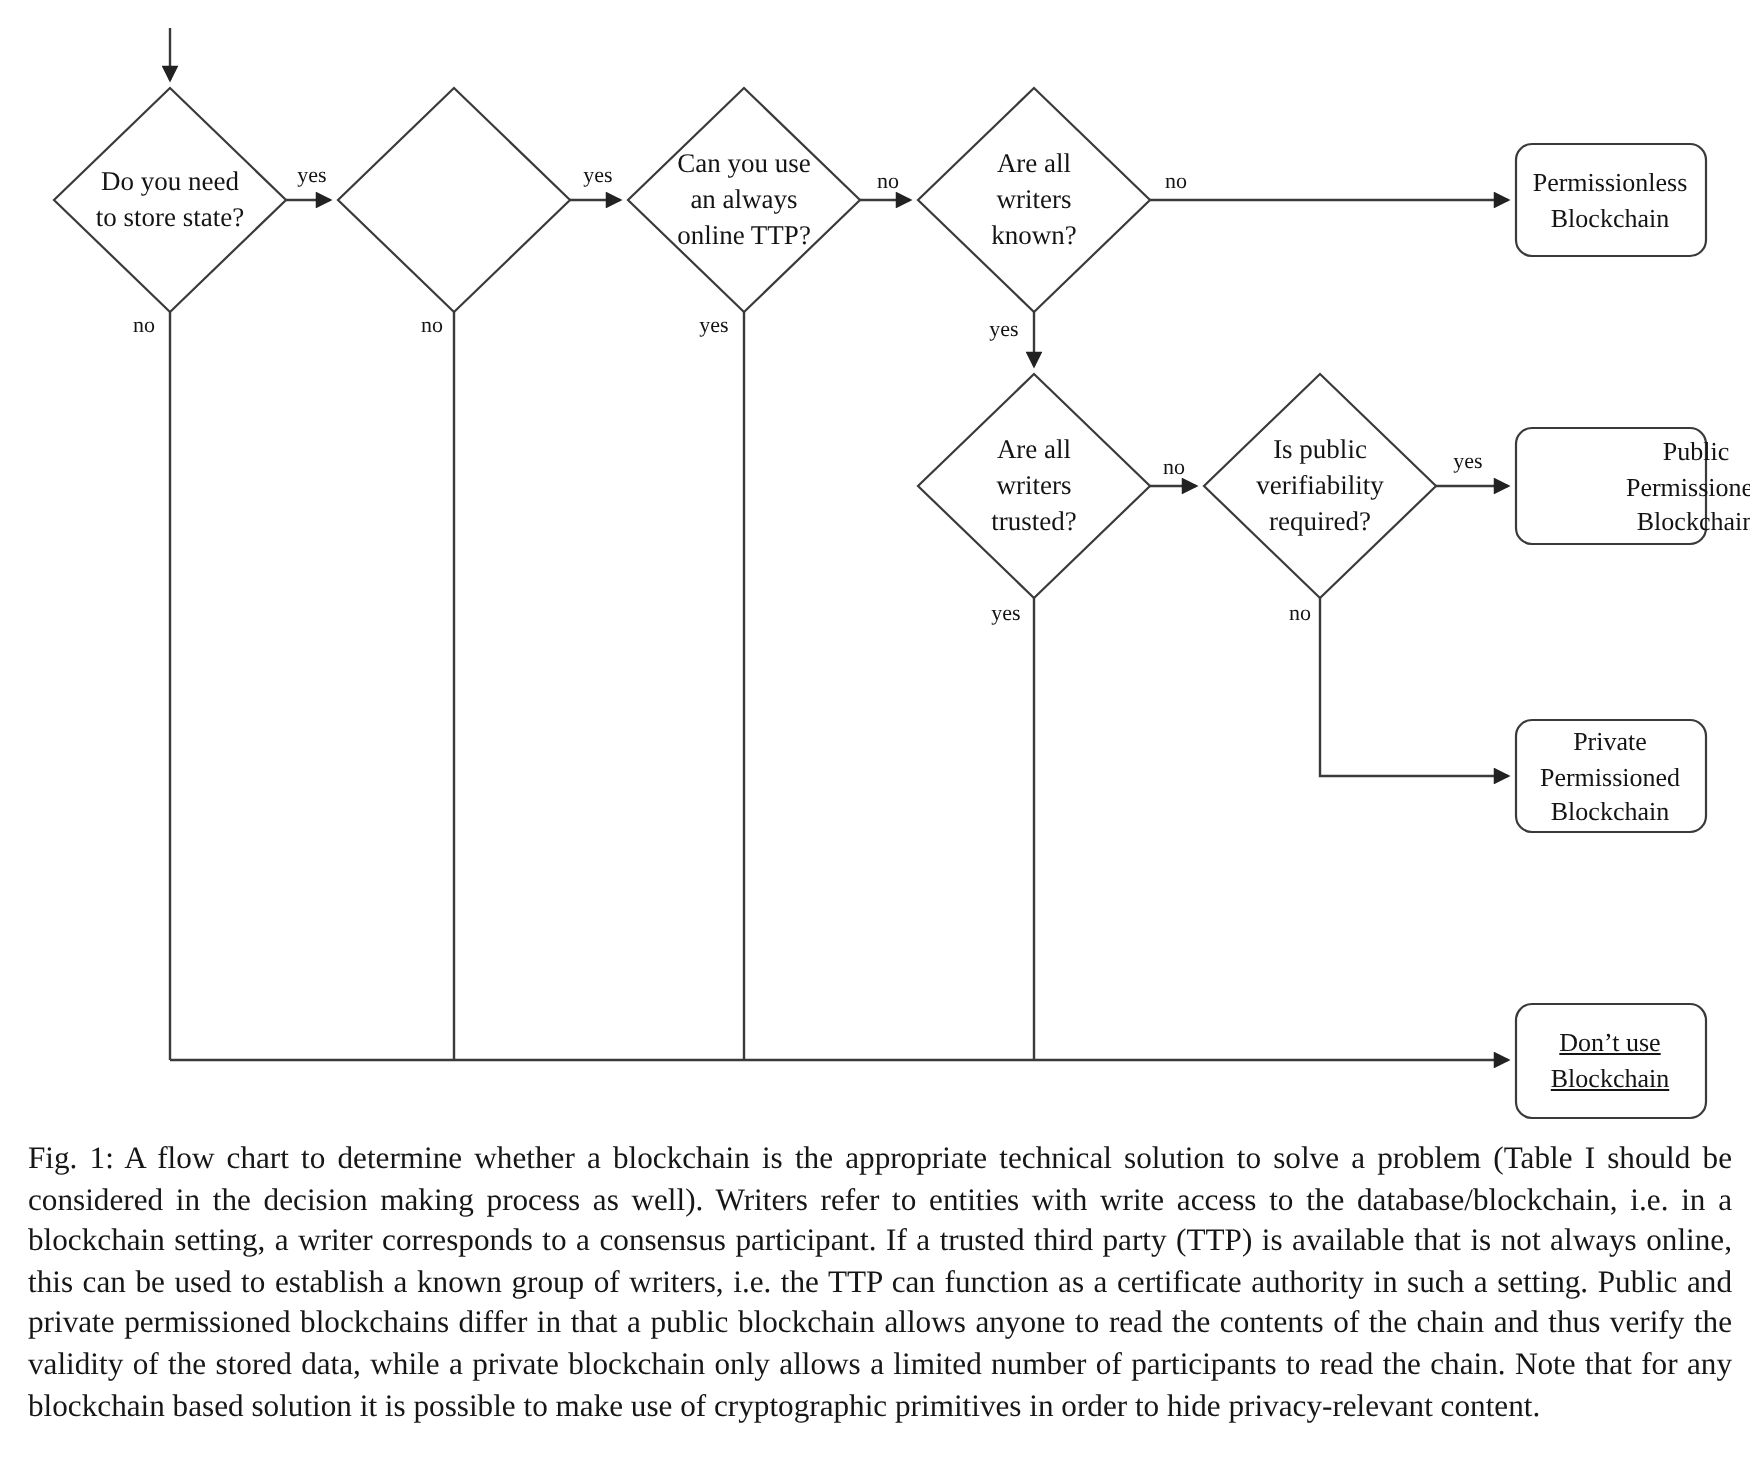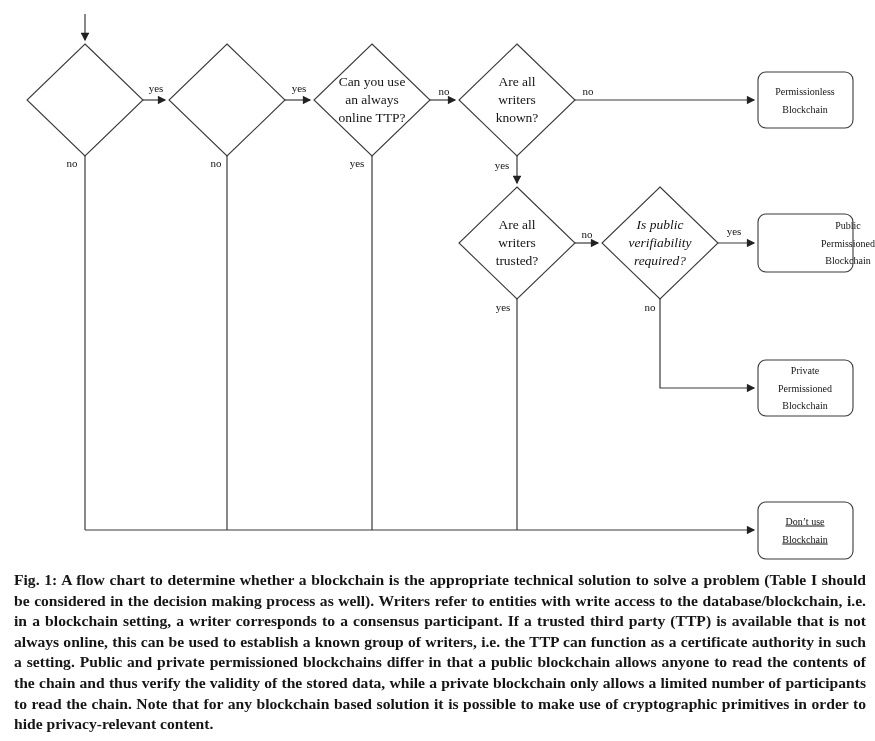--- a/index.html
+++ b/index.html
@@ -33,38 +33,37 @@
     text-align: center;
     color: #141414;
     white-space: pre-line;
     pointer-events: none;
   }
   .node-label {
     font-size: 13.5px;
     line-height: 18px;
   }
   .box-label {
-    font-size: 10px;
+    font-size: 13px;
     line-height: 17.5px;
   }
   .edge-label {
     font-size: 11px;
     line-height: 14px;
     white-space: nowrap;
   }
   .caption {
     position: absolute;
     left: 14px;
     top: 570px;
     width: 852px;
     font-size: 15.6px;
     line-height: 20.6px;
     text-align: justify;
     color: #161616;
-    font-weight: bold;
   }
   .shape {
     fill: #ffffff;
     stroke: #3a3a3a;
     stroke-width: 1.1;
   }
   .edge {
     fill: none;
     stroke: #3a3a3a;
     stroke-width: 1.2;
@@ -104,30 +103,32 @@
       <polygon class="shape" points="517,44 575,100 517,156 459,100"></polygon>
       <polygon class="shape" points="517,187 575,243 517,299 459,243"></polygon>
       <polygon class="shape" points="660,187 718,243 660,299 602,243"></polygon>
 
       <rect class="shape" x="758" y="72" width="95" height="56" rx="8"></rect>
       <rect class="shape" x="758" y="214" width="95" height="58" rx="8"></rect>
       <rect class="shape" x="758" y="360" width="95" height="56" rx="8"></rect>
       <rect class="shape" x="758" y="502" width="95" height="57" rx="8"></rect>
     </svg>
 
+    <div class="overlay node-label" style="left:85px;  top:100px; width:112px;">Do you need
+to store state?</div>
     <div class="overlay node-label" style="left:372px; top:100px; width:110px;">Can you use
 an always
 online TTP?</div>
     <div class="overlay node-label" style="left:517px; top:100px; width:100px;">Are all
 writers
 known?</div>
     <div class="overlay node-label" style="left:517px; top:243px; width:100px;">Are all
 writers
 trusted?</div>
-    <div class="overlay node-label" style="left:660px; top:243px; width:110px;font-style:italic;">Is public
+    <div class="overlay node-label" style="left:660px; top:243px; width:110px;">Is public
 verifiability
 required?</div>
 
     <div class="overlay box-label" style="left:805px; top:100px; width:95px;">Permissionless
 Blockchain</div>
     <div class="overlay box-label" style="left:848px; top:243px; width:95px;">Public
 Permissioned
 Blockchain</div>
     <div class="overlay box-label" style="left:805px; top:388px; width:73px;">Private
 Permissioned

